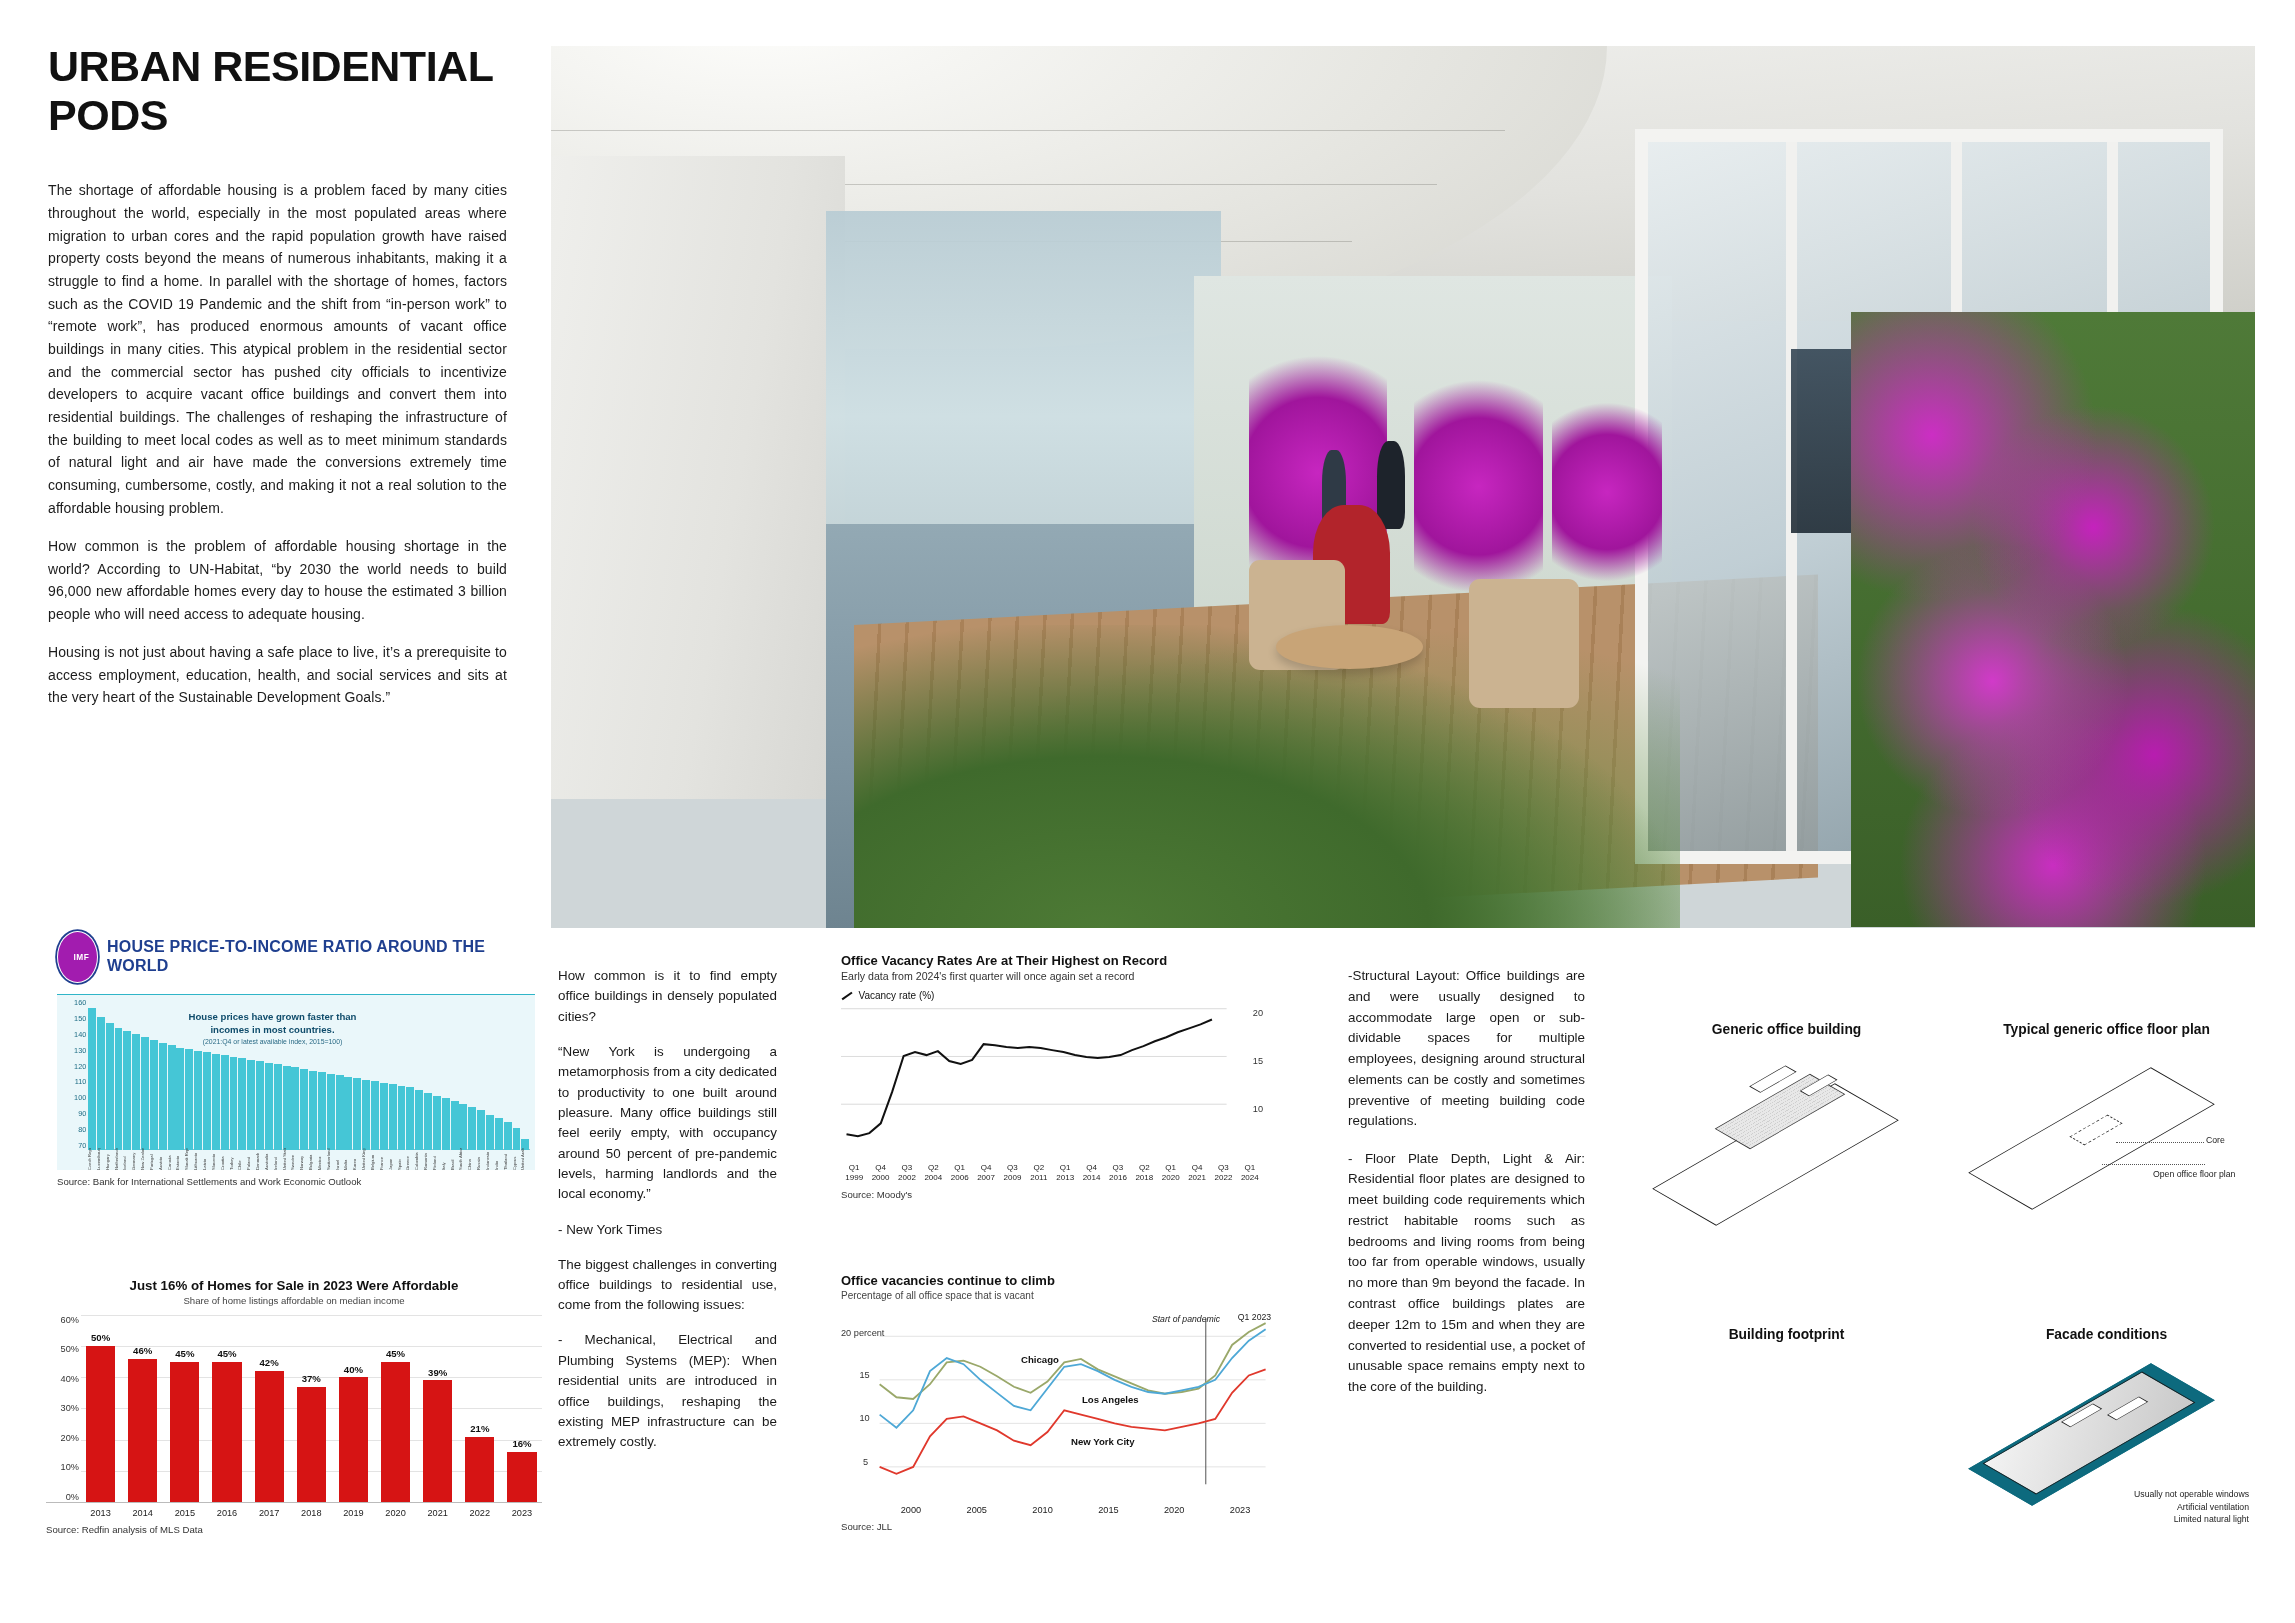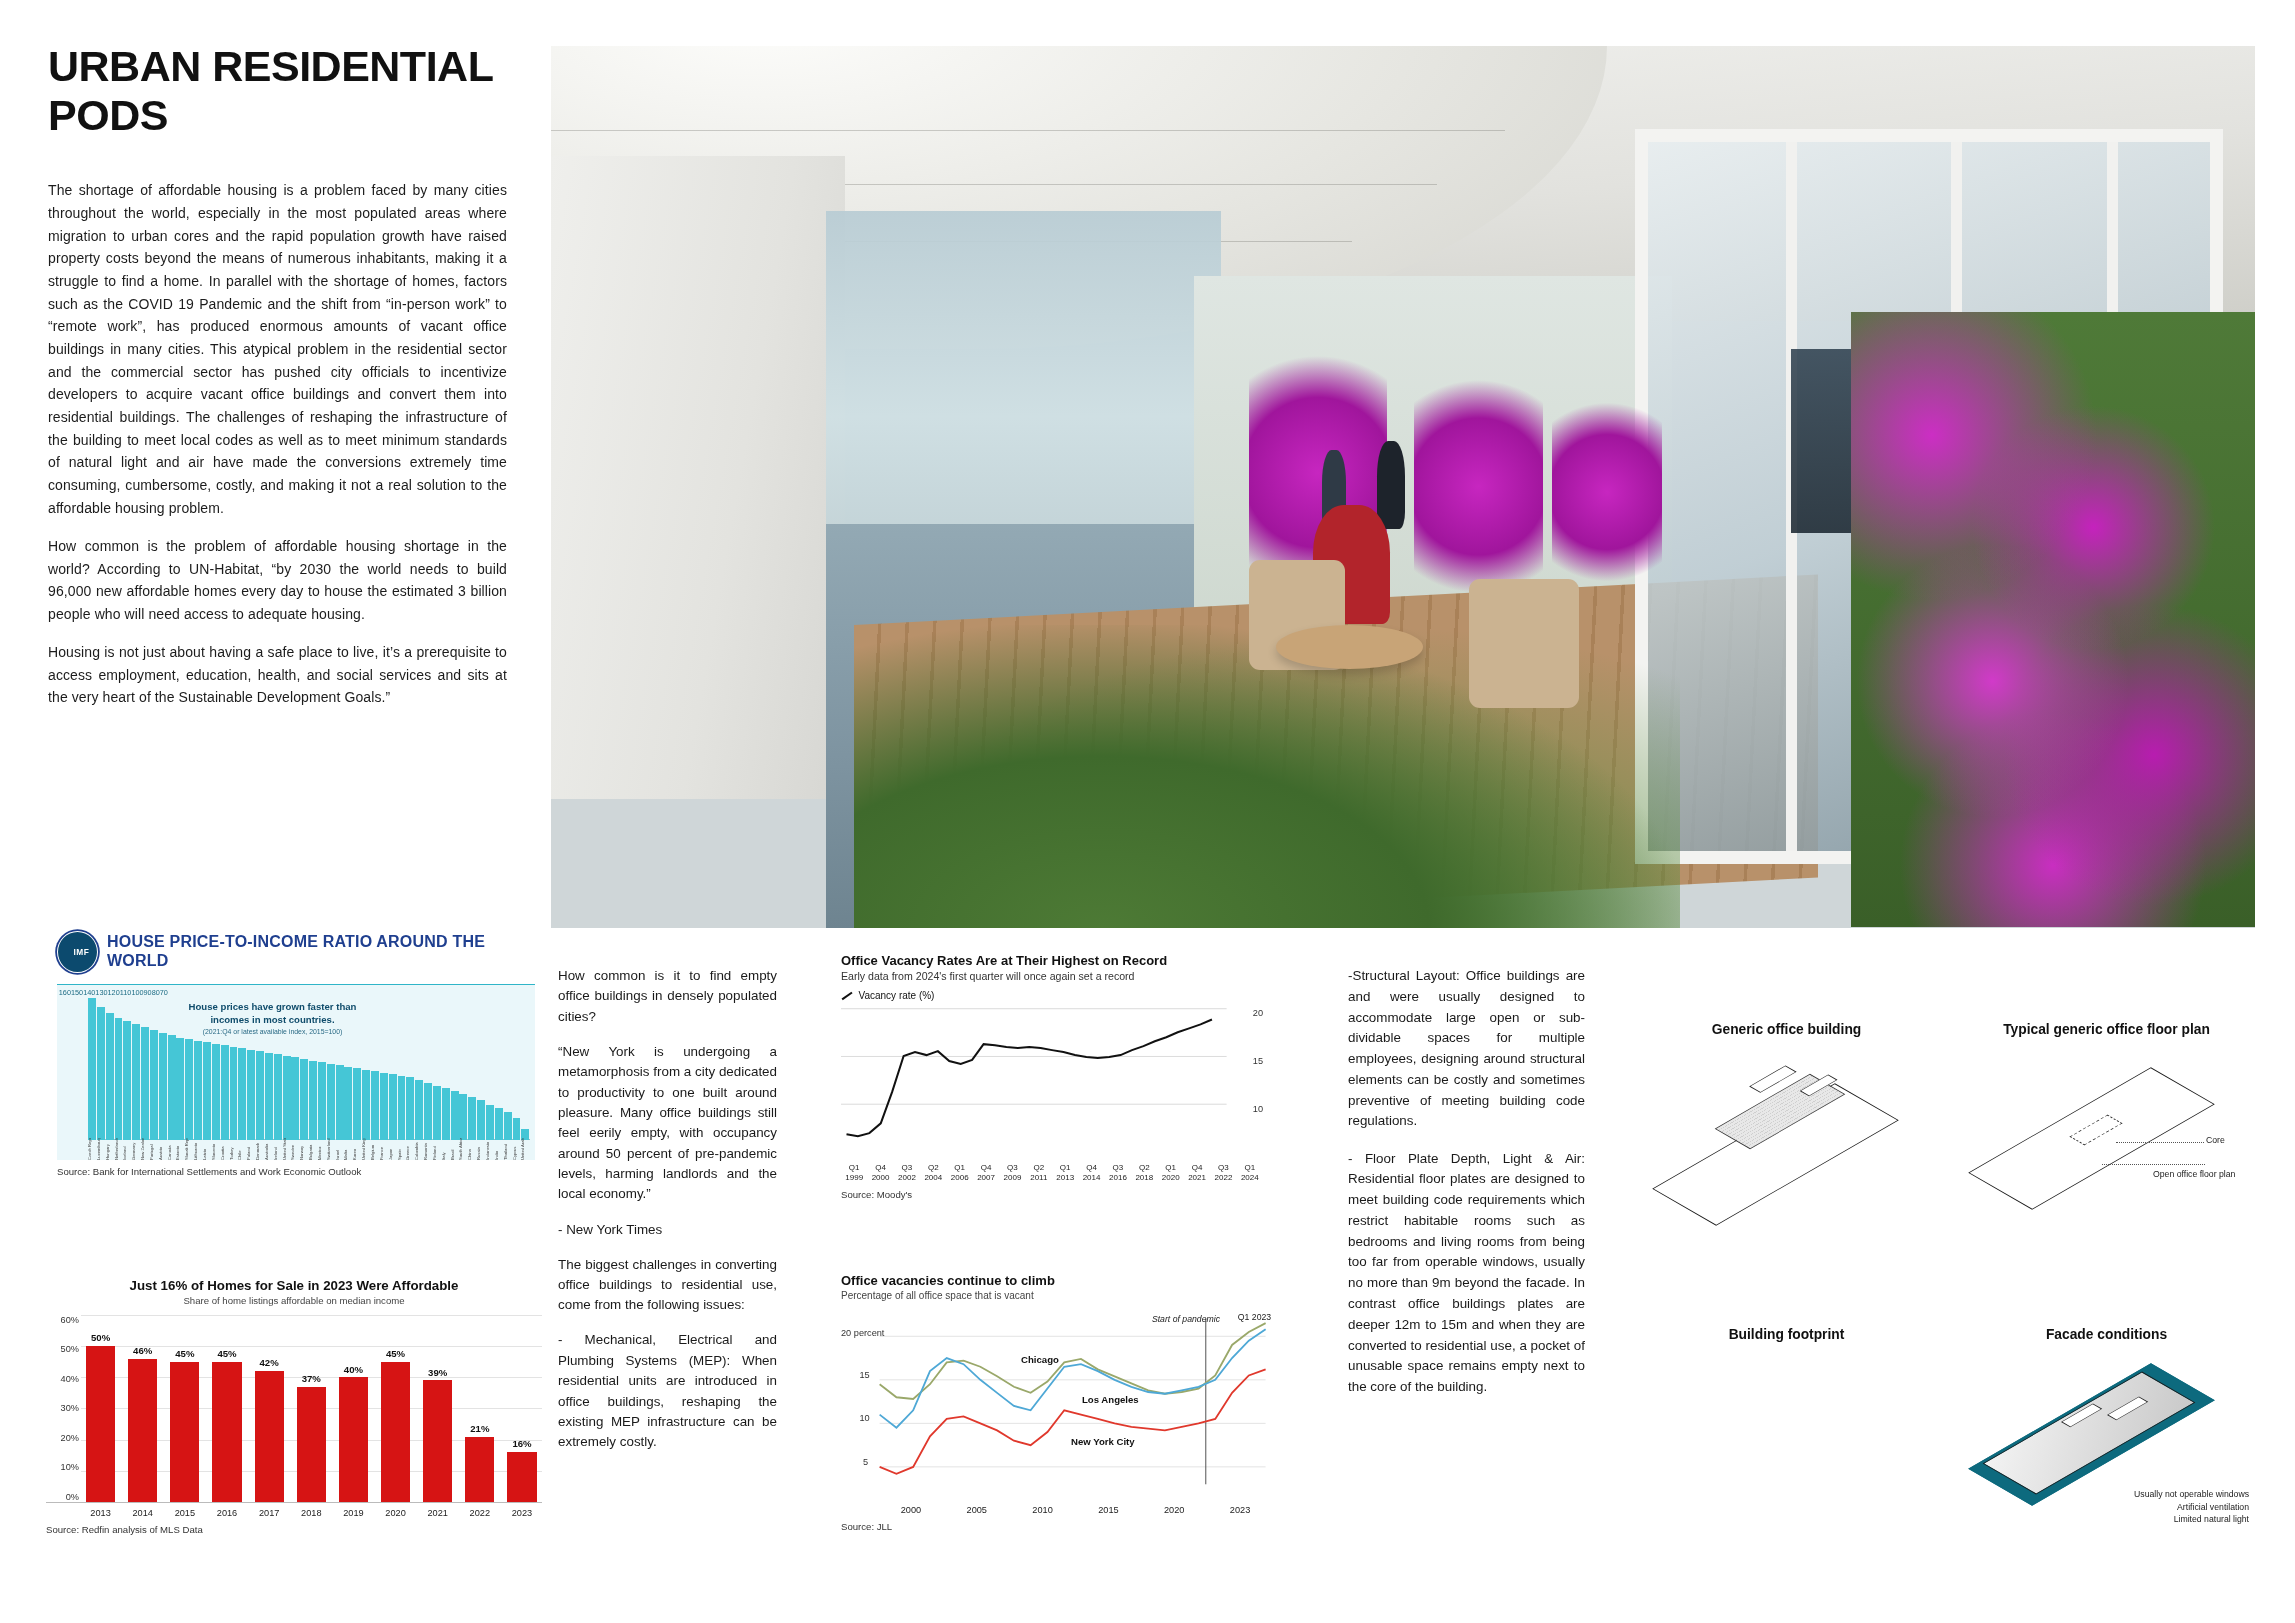--- a/index.html
+++ b/index.html
@@ -141,43 +141,43 @@
   
   .imf-chart {
     position: absolute; left: 57px; top: 927px; width: 478px; height: 275px;
     background: #fff;
   }
   .imf-header {
     display: flex; align-items: center; gap: 9.2px;
     background: #fff; padding: 3.7px 0 5.5px 0;
   }
   .imf-logo {
-    width: 42px; height: 42px; border-radius: 50%;
-    background: #0c4a6e; color: #fff; display: flex; align-items: center;
+    width: 42px; height: 52px; border-radius: 50%;
+    background: #a21caf; color: #fff; display: flex; align-items: center;
     justify-content: center; font-size: 8.3px; font-weight: 700; letter-spacing: 0.5px;
     border: 1.8px solid #fff; box-shadow: 0 0 0 1.8px #1f3f8f; padding-left: 8px;
   }
   .imf-title {
     font-size: 16px; font-weight: 800; color: #1f3f8f; line-height: 1.15;
     letter-spacing: 0.2px;
   }
   .imf-plot {
     position: relative; border-top: 1.8px solid #2fb5c8;
     background: #eaf7fa; height: 176px; margin-top: 5.5px;
     padding-left: 29px;
   }
   .imf-note {
     position: absolute; left: 119px; top: 16.5px; width: 193px; text-align: center;
     font-size: 9.6px; font-weight: 700; color: #0f4c6b; line-height: 1.3;
   }
   .imf-note small { display: block; font-weight: 400; font-size: 6.9px; color: #2a6a85; margin-top: 1.8px; }
   .imf-bars { position: absolute; left: 31px; right: 5.5px; bottom: 20px; top: 7.3px; display: flex; align-items: flex-end; gap: 0.9px; }
   .imf-bar { flex: 1 1 auto; background: #45c6d6; }
   .imf-yaxis { position: absolute; left: 1.8px; top: 3.7px; bottom: 20px; width: 27.5px;
-    display: flex; flex-direction: row; justify-content: space-between;
+    display: flex; flex-direction: column; justify-content: space-between;
     font-size: 7.3px; color: #1f6d85; text-align: right; }
   .imf-xlabels { position: absolute; left: 31px; right: 5.5px; bottom: 0; height: 22px;
     display: flex; gap: 0.9px; overflow: hidden; }
   .imf-xlabels span { flex: 1 1 auto; font-size: 4.2px; color: #3a3a3a;
     writing-mode: vertical-rl; transform: rotate(180deg); white-space: nowrap; line-height: 1; }
   .imf-hline { position: absolute; left: 31px; right: 5.5px; bottom: 20px; height: 0;
     border-top: 0.9px dashed #8fb9c6; }
   .src {
     font-size: 9.6px; color: #333; margin-top: 6.4px;
   }

